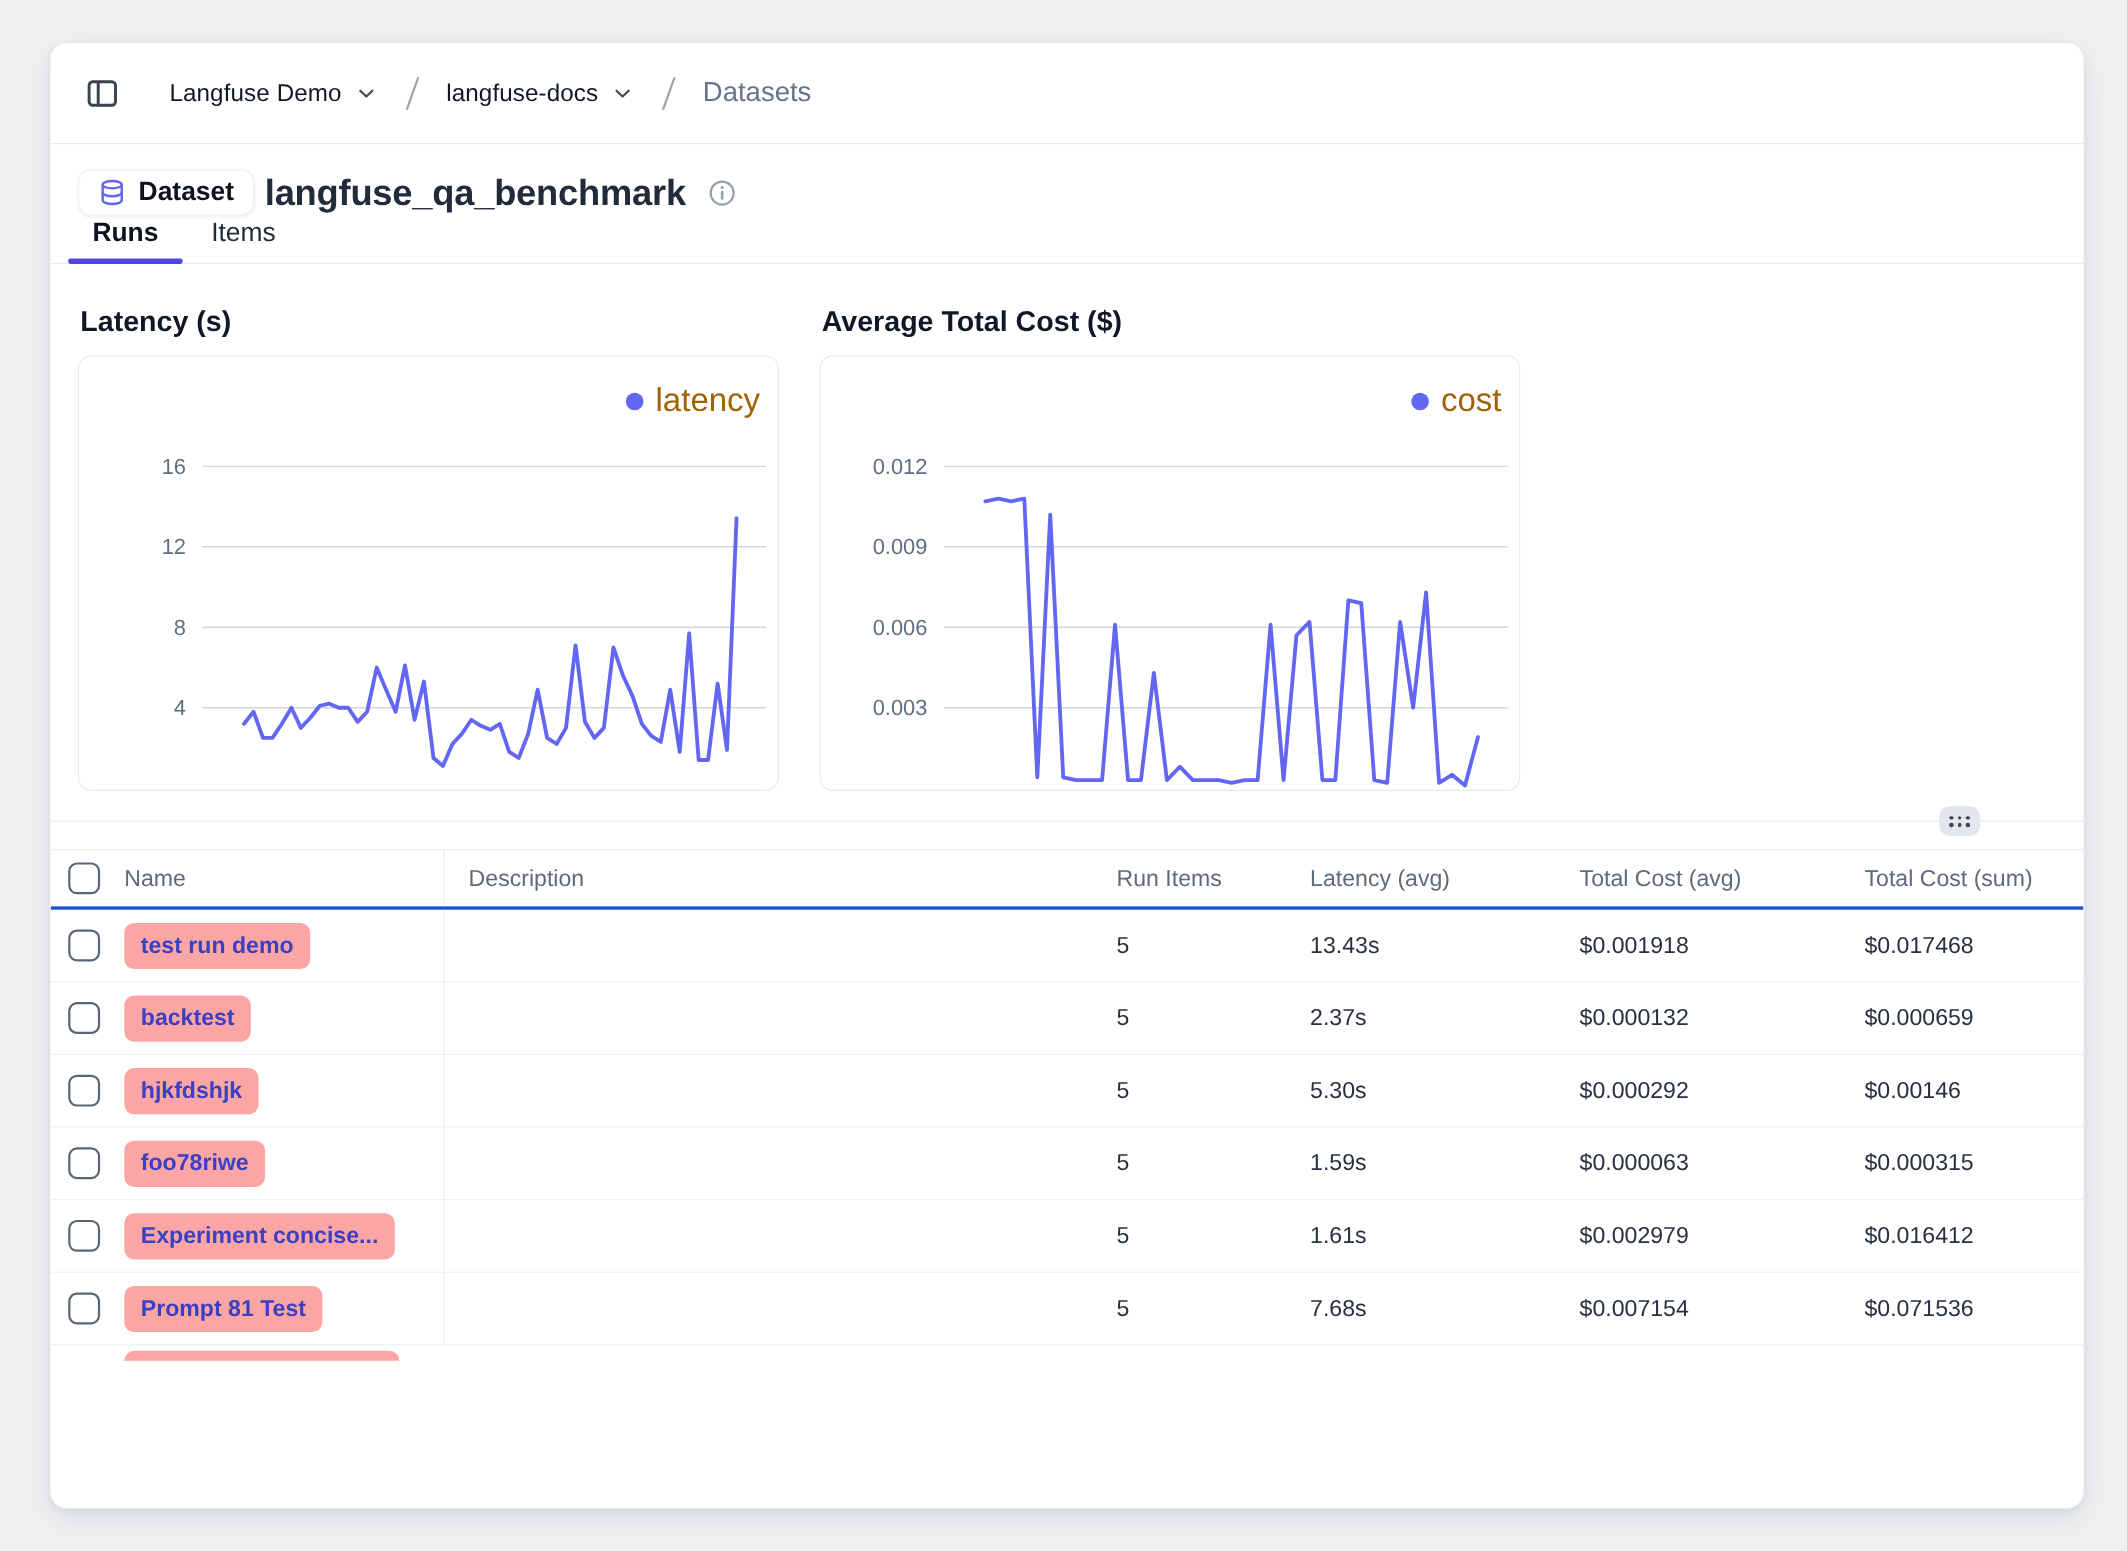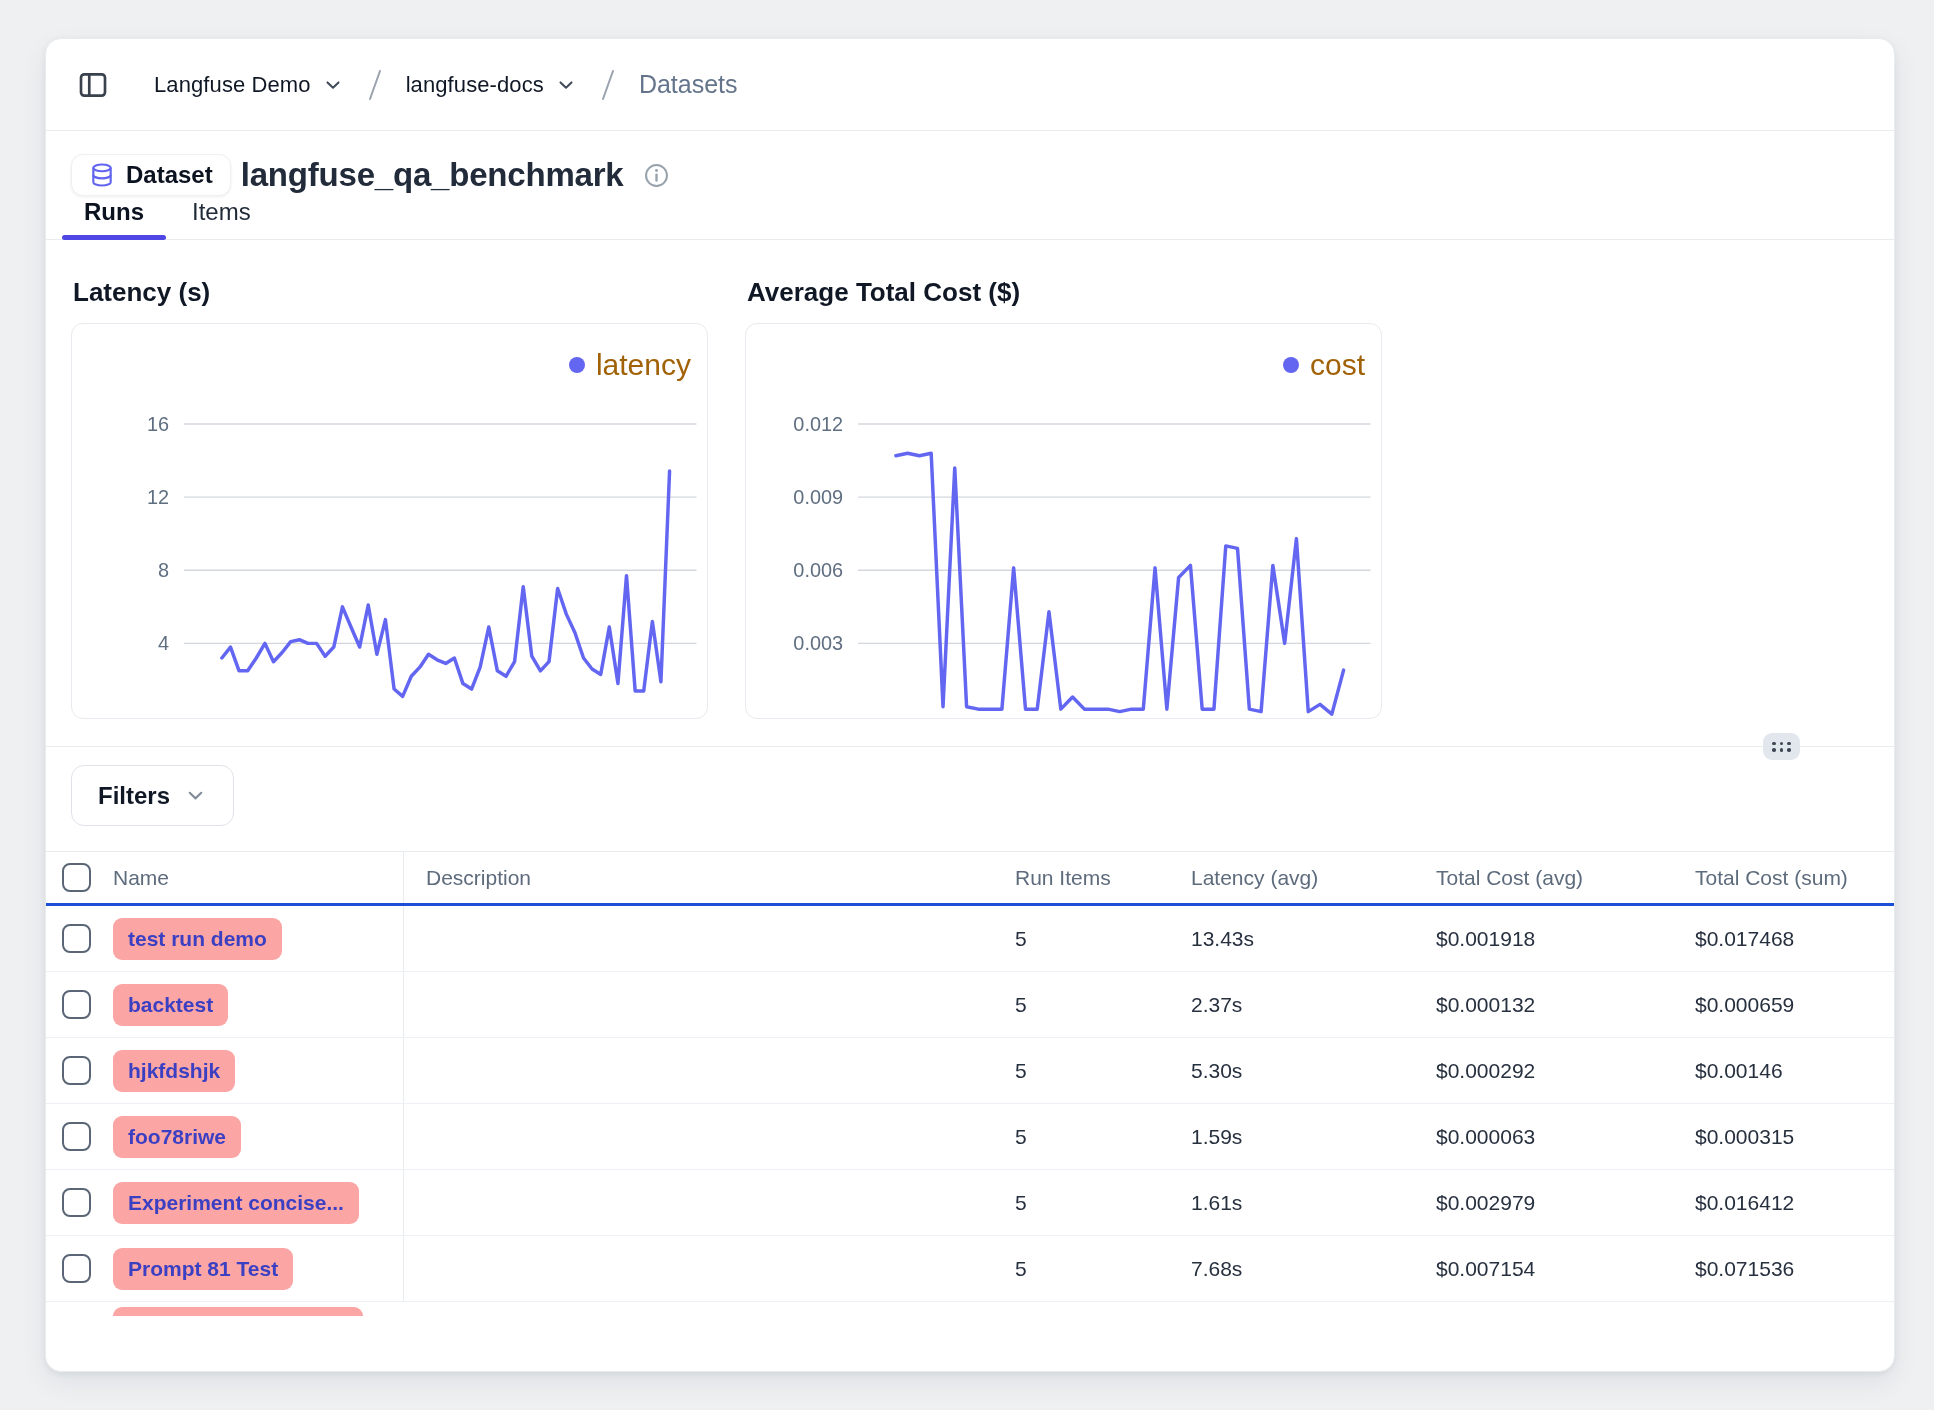--- a/index.html
+++ b/index.html
@@ -241,28 +241,20 @@
         <i></i>
           <i></i>
           <i></i>
           <i></i>
           <i></i>
           <i></i>
       </span>
     </button>
   </div>
 
-  <div class="filters-row">
-    <button class="filters-btn">
-      <span>Filters</span>
-      <svg width="23" height="23" viewBox="0 0 24 24">
-        <path d="M6 9.2 L12 15 L18 9.2" fill="none" stroke="#828d99" stroke-width="2.2" stroke-linecap="round" stroke-linejoin="round"></path>
-      </svg>
-    </button>
-  </div>
 
   <div class="runs-table">
     <div class="t-row t-header">
       <div class="cell-checkbox">
         <input type="checkbox" class="checkbox" style="">
       </div>
       <div class="hcell cell-name">Name</div>
       <div class="hcell cell-desc">Description</div>
       <div class="hcell">Run Items</div>
       <div class="hcell">Latency (avg)</div>

